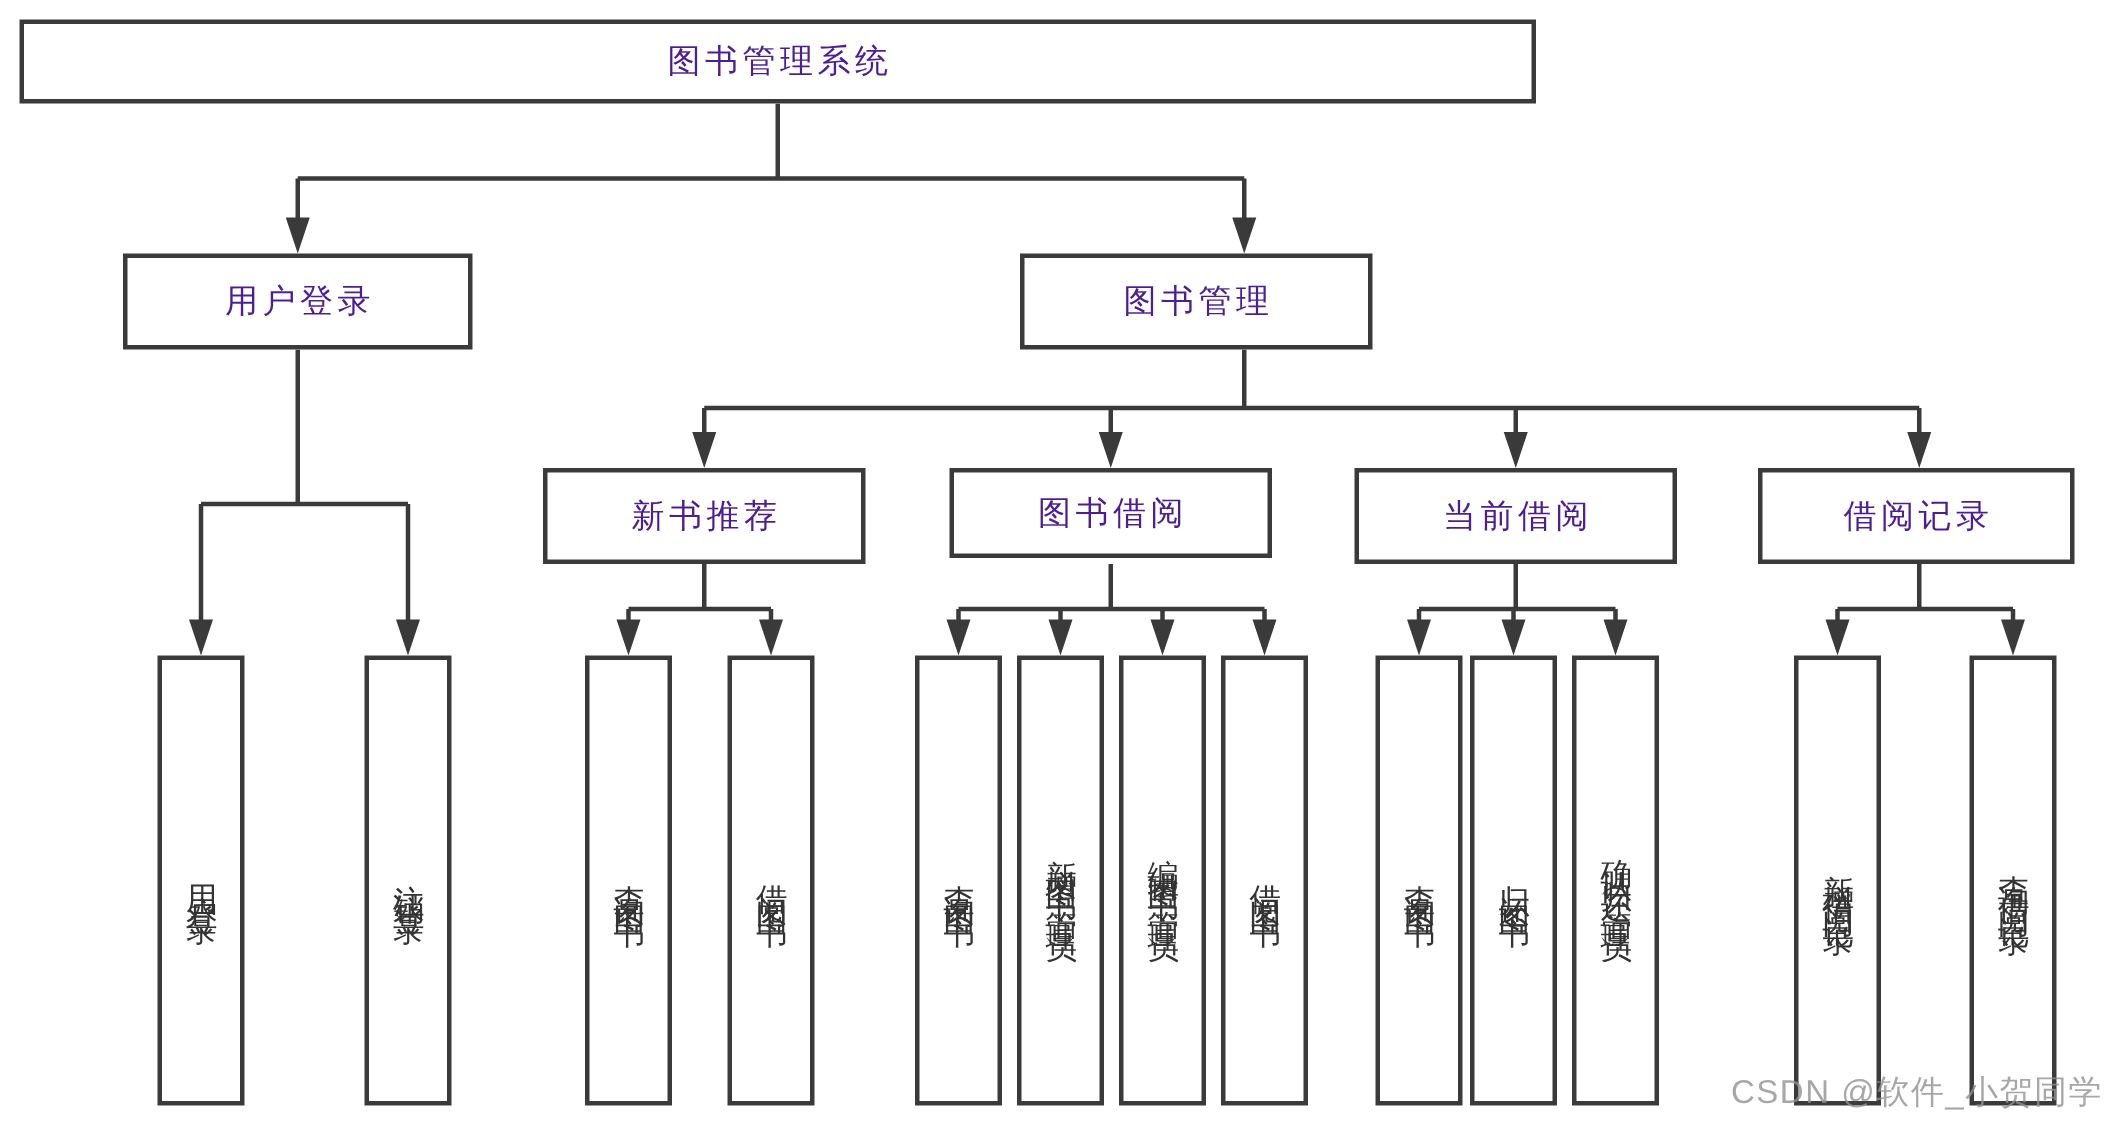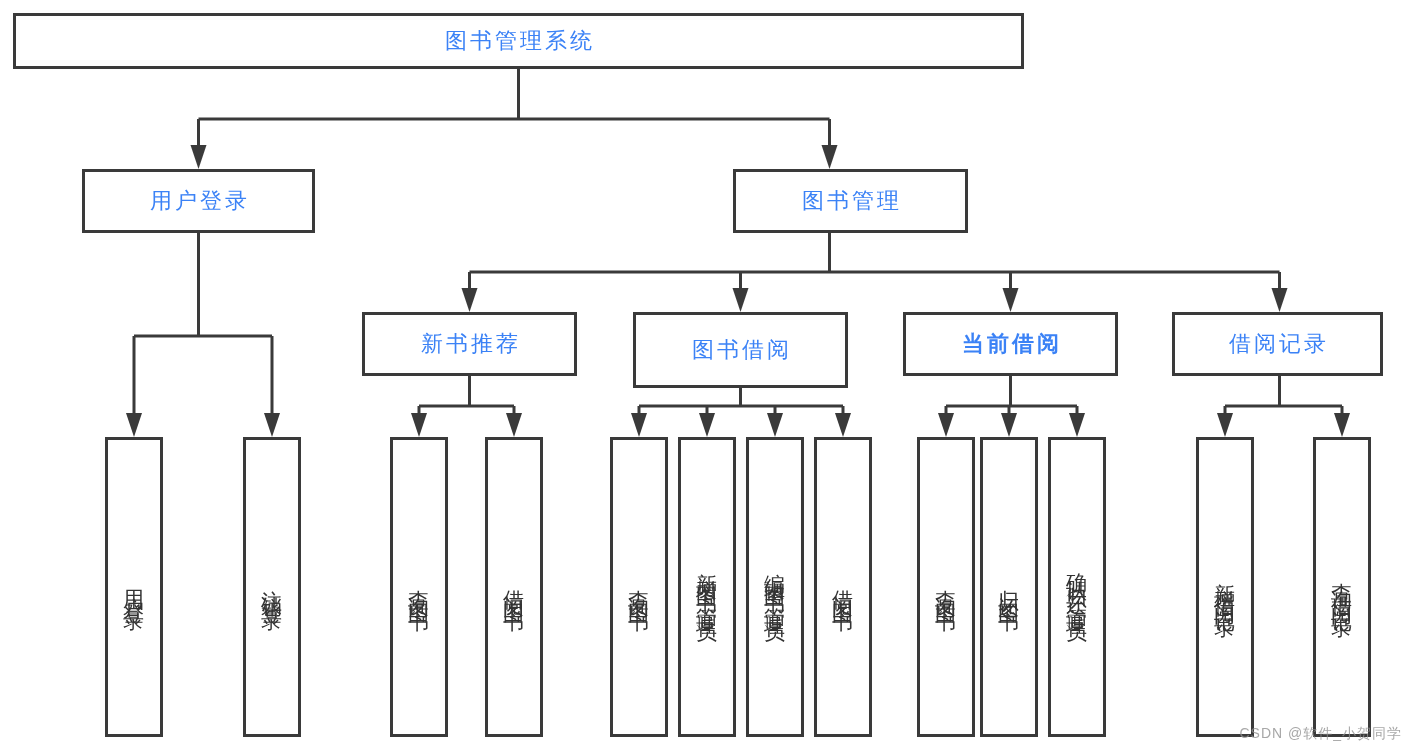--- a/index.html
+++ b/index.html
@@ -10,30 +10,30 @@
   }
   #connectors { position:absolute; left:0; top:0; pointer-events:none; }
   .node {
     position:absolute; box-sizing:border-box;
     border:3px solid #3a3a3a; background:#ffffff;
     display:flex; align-items:center; justify-content:center;
     color:#333333;
   }
   .node.h .label {
     font-size:22px; letter-spacing:3px; text-indent:3px;
-    white-space:nowrap; color:#3b82f6;
+    white-space:nowrap; color:#4c1d95;
   }
   .node.v .label {
     writing-mode:vertical-rl; text-orientation:mixed;
     font-size:21px; letter-spacing:7px; line-height:1;
     color:#333333; white-space:nowrap;
   }
   #watermark {
     position:absolute; right:3px; bottom:4px; z-index:5;
-    font-size:14px; letter-spacing:1px;
+    font-size:22px; letter-spacing:1px;
     color:rgba(145,145,145,0.8); white-space:nowrap;
   }
 </style>
 </head>
 <body>
 
 <div id="stage">
 
   <svg id="connectors" width="1405" height="747" viewBox="0 0 1405 747">
     <path d="M518.5 69 V119 M198.5 119 H829.5 M198.5 119 V149 M829.5 119 V149
@@ -66,31 +66,31 @@
       </g>
   </svg>
 
   <div class="node h" style="left:13px; top:13px; width:1011px; height:56px;">
     <span class="label">图书管理系统</span>
   </div>
 
   <div class="node h" style="left:82px; top:169px; width:233px; height:64px;">
     <span class="label">用户登录</span>
   </div>
-  <div class="node h" style="left:733px; top:169px; width:235px; height:64px;">
+  <div class="node h" style="left:680px; top:169px; width:235px; height:64px;">
     <span class="label">图书管理</span>
   </div>
 
   <div class="node h" style="left:362px; top:312px; width:215px; height:64px;justify-content:center;">
     <span class="label">新书推荐</span>
   </div>
-  <div class="node h" style="left:633px; top:312px; width:215px; height:76px;">
+  <div class="node h" style="left:633px; top:312px; width:215px; height:60px;">
     <span class="label">图书借阅</span>
   </div>
-  <div class="node h" style="left:903px; top:312px; width:215px; height:64px;font-weight:bold;">
+  <div class="node h" style="left:903px; top:312px; width:215px; height:64px;">
     <span class="label">当前借阅</span>
   </div>
   <div class="node h" style="left:1172px; top:312px; width:211px; height:64px;">
     <span class="label">借阅记录</span>
   </div>
 
   <div class="node v" style="left:105px; top:437px; width:58px; height:300px;">
     <span class="label">用户登录</span>
   </div>
   <div class="node v" style="left:243px; top:437px; width:58px; height:300px;">

